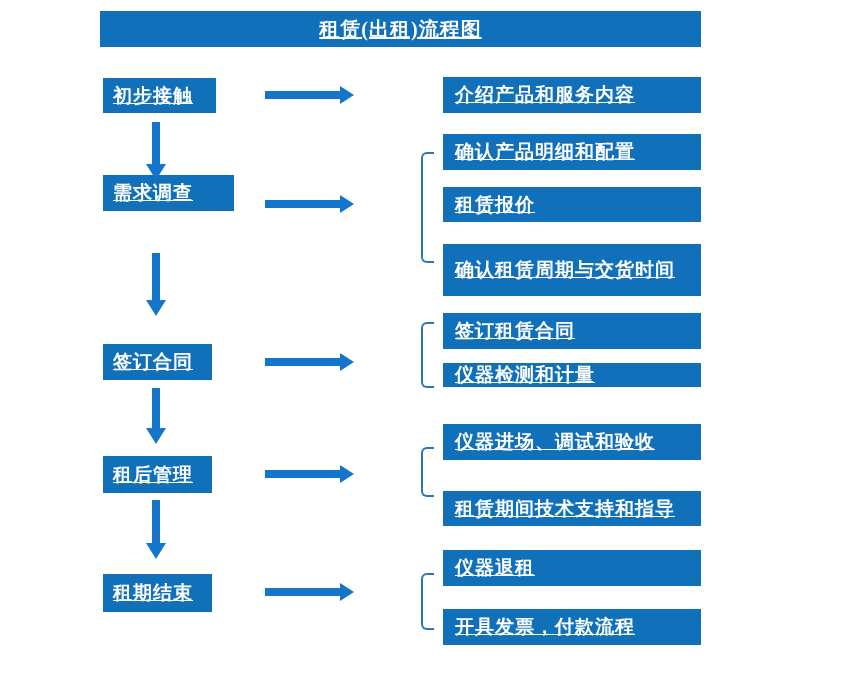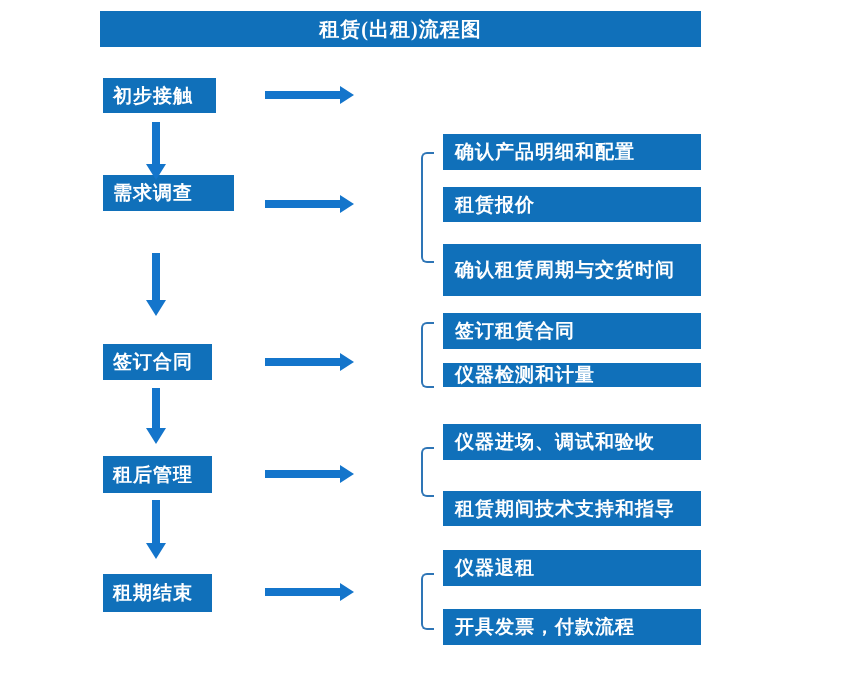--- a/index.html
+++ b/index.html
@@ -2,21 +2,21 @@
 <html style="--box: #1070BA; --arrow: #1475CB; --bracket: #2E75B6; --txt: #FFFFFF; --bg: #FFFFFF;"><head>
 <meta charset="utf-8">
 <style>
   :root{
     --box:#1070BA;
     --arrow:#1475CB;
     --bracket:#2E75B6;
     --txt:#FFFFFF;
     --bg:#FFFFFF;
   }
-  *{margin:0;padding:0;box-sizing:border-box;}
+  *{margin:0;padding:0;box-sizing:border-box;text-decoration:underline;}
   html,body{background:var(--bg);}
   .canvas{
     position:relative;
     width:844px;height:688px;
     background:var(--bg);
     overflow:hidden;
     font-family:"Liberation Serif","DejaVu Serif",serif;
   }
   .title-bar{
     position:absolute;
@@ -95,20 +95,21 @@
   <div class="harrow" style="top:200px"></div>
   <div class="harrow" style="top:358px"></div>
   <div class="harrow" style="top:470px"></div>
   <div class="harrow" style="top:588px"></div>
 
   <div class="bracket" style="top:152px;height:111px"></div>
   <div class="bracket" style="top:322px;height:66px"></div>
   <div class="bracket" style="top:447px;height:50px"></div>
   <div class="bracket" style="top:573px;height:57px"></div>
 
+  <div class="box right" style="top:77px;height:36px">介绍产品和服务内容</div>
 
   <div class="box right" style="top:134px;height:36px">确认产品明细和配置</div>
   <div class="box right" style="top:187px;height:35px">租赁报价</div>
   <div class="box right" style="top:244px;height:52px">确认租赁周期与交货时间</div>
 
   <div class="box right" style="top:313px;height:36px">签订租赁合同</div>
   <div class="box right" style="top:363px;height:24px">仪器检测和计量</div>
 
   <div class="box right" style="top:424px;height:36px">仪器进场、调试和验收</div>
   <div class="box right" style="top:491px;height:35px">租赁期间技术支持和指导</div>

